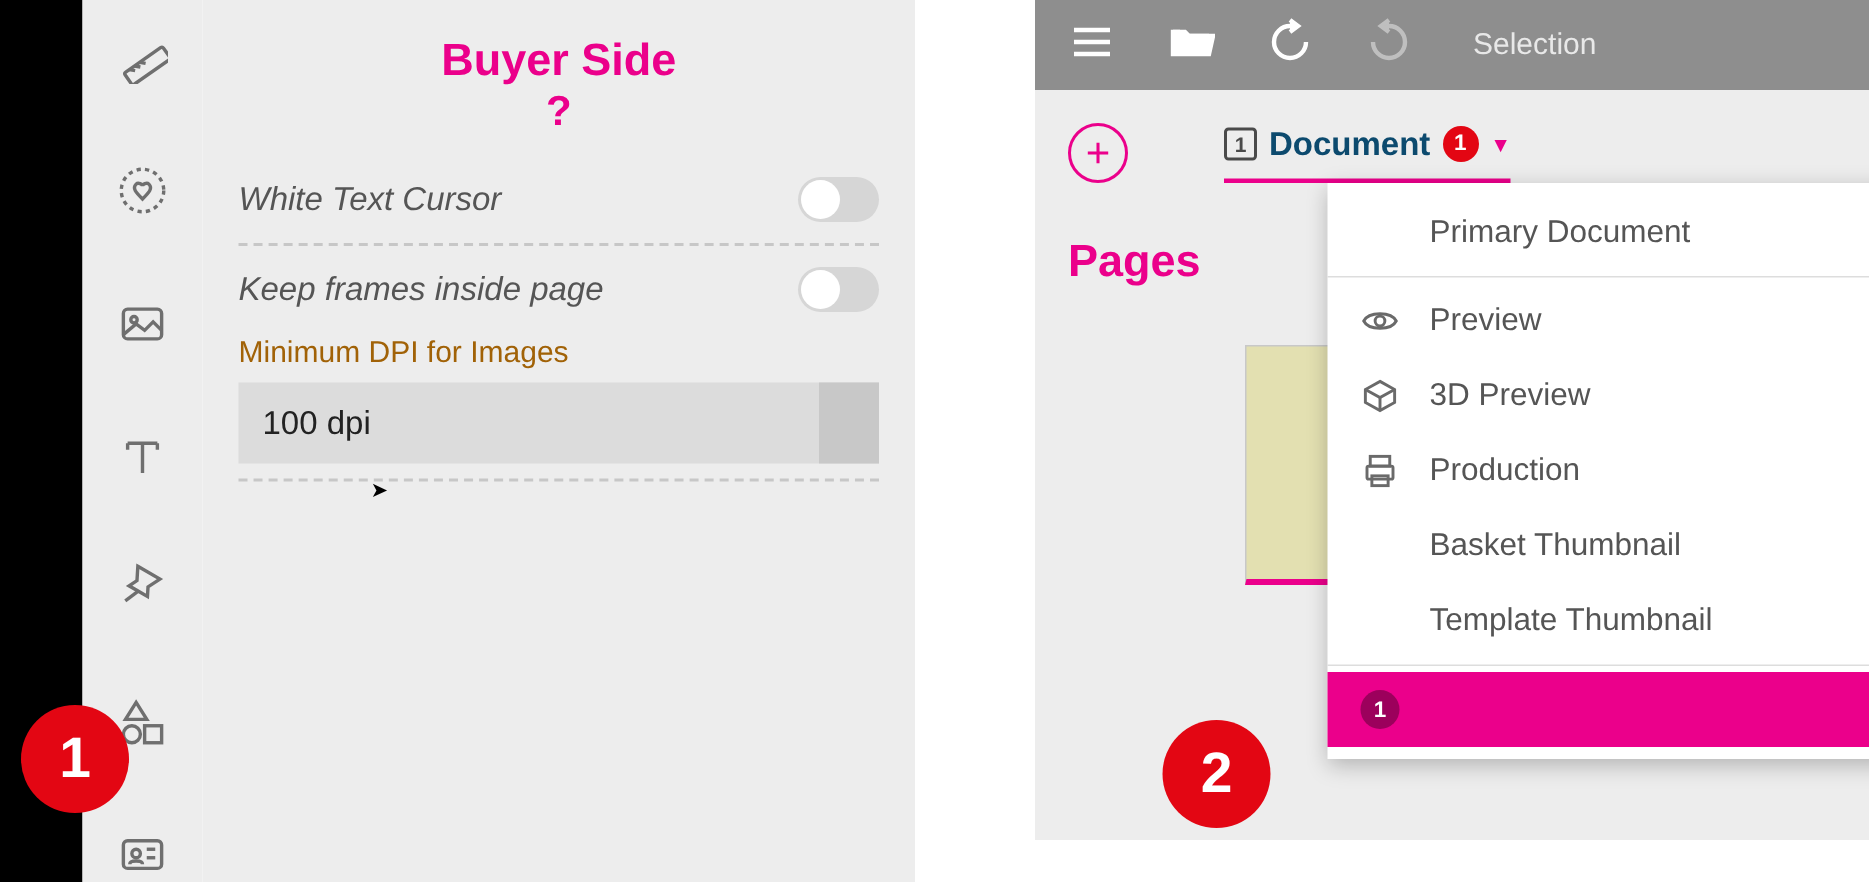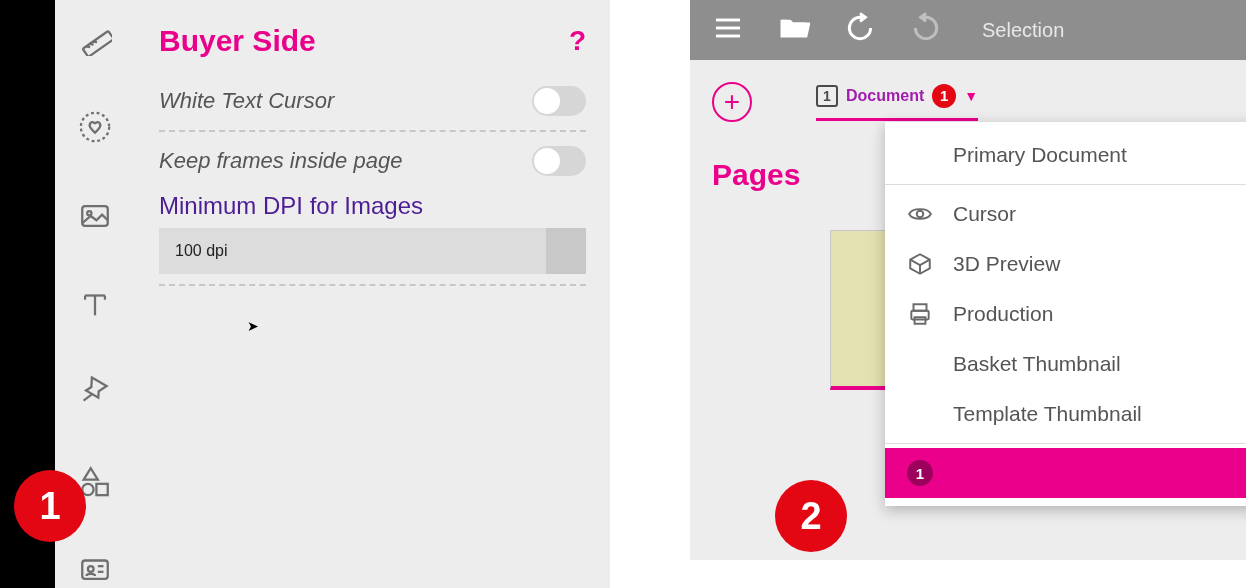--- a/index.html
+++ b/index.html
@@ -6,58 +6,58 @@
   body { background: #fff; width: 1246px; height: 588px; position: relative; overflow: hidden; }
 
   
   .left-group { position: absolute; left: 0; top: 0; width: 610px; height: 588px; display: flex; }
   .black-strip { width: 55px; height: 588px; background: #000; }
   .tool-rail { width: 80px; height: 588px; background: #ededed; display: flex; flex-direction: column; align-items: center; padding-top: 20px; gap: 50px; }
   .tool-rail .tool-icon { width: 40px; height: 40px; display: flex; align-items: center; justify-content: center; color: #6f6f6f; }
   .tool-rail svg { width: 34px; height: 34px; stroke: #6f6f6f; fill: none; stroke-width: 1.6; }
 
   .settings-panel { flex: 1; background: #ededed; padding: 18px 14px 18px 4px; position: relative; }
-  .panel-header { display: flex; justify-content: space-between; align-items: center; padding: 6px 10px 14px 20px; }
+  .panel-header { display: flex; justify-content: space-between; align-items: center; padding: 6px 10px 14px 20px; flex-direction: column; }
   .panel-title { color: #eb008b; font-size: 30px; font-weight: 600; }
   .help-icon { color: #eb008b; font-size: 28px; font-weight: 700; }
 
   .row { display: flex; justify-content: space-between; align-items: center; padding: 14px 10px 14px 20px; font-style: italic; }
   .row-label { color: #555; font-size: 22px; }
   .dash-sep { border: none; border-top: 2px dashed #c7c7c7; margin: 0 10px 0 20px; }
 
   .toggle { width: 54px; height: 30px; border-radius: 15px; position: relative; }
   .toggle.off { background: #d6d6d6; }
   .toggle.on { background: #eb008b; }
   .toggle .knob { width: 26px; height: 26px; border-radius: 50%; background: #fff; position: absolute; top: 2px; }
   .toggle.off .knob { left: 2px; }
   .toggle.on .knob { right: 2px; }
 
-  .field-label { color: #4c1d95; font-size: 24px; padding: 2px 10px 8px 20px; }
+  .field-label { color: #a16207; font-size: 20px; padding: 2px 10px 8px 20px; }
   .text-input-wrap { padding: 0 10px 10px 20px; }
-  .text-input { width: 100%; background: #dcdcdc; border: none; border-right: 40px solid #c8c8c8; padding: 14px 16px; font-size: 16px; color: #222; }
+  .text-input { width: 100%; background: #dcdcdc; border: none; border-right: 40px solid #c8c8c8; padding: 14px 16px; font-size: 22px; color: #222; }
   .textarea-input { width: 100%; background: #dcdcdc; border: none; padding: 14px 16px; font-size: 22px; color: #222; min-height: 80px; resize: none; }
 
   .highlight-box { border: 4px solid #e30613; border-radius: 6px; padding-bottom: 8px; margin: 4px 2px 0 2px; }
   .highlight-box .row-label.pink { color: #eb008b; }
 
   .badge-red { position: absolute; width: 72px; height: 72px; border-radius: 50%; background: #e30613; color: #fff; font-size: 38px; font-weight: 600; display: flex; align-items: center; justify-content: center; z-index: 10; }
   .badge-1 { left: 14px; top: 470px; }
 
   
   .right-group { position: absolute; left: 690px; top: 0; width: 556px; height: 560px; background: #ededed; overflow: hidden; }
   .topbar { height: 60px; background: #8e8e8e; display: flex; align-items: center; gap: 34px; padding: 0 22px; color: #fff; }
   .topbar svg { width: 32px; height: 32px; stroke: #fff; fill: none; stroke-width: 2.2; }
   .topbar .disabled svg { stroke: #bfbfbf; }
   .topbar-text { color: #e8e8e8; font-size: 20px; margin-left: 6px; text-align: center; }
 
   .doc-row { display: flex; align-items: center; gap: 24px; padding: 22px 22px 10px 22px; position: relative; }
   .add-circle { width: 40px; height: 40px; border: 2.5px solid #eb008b; border-radius: 50%; display: flex; align-items: center; justify-content: center; color: #eb008b; font-size: 28px; font-weight: 300; margin-right: 40px;}
   .doc-tab { display: flex; align-items: center; gap: 8px; border-bottom: 3px solid #eb008b; padding-bottom: 10px; }
   .doc-badge-sq { width: 22px; height: 22px; border: 2px solid #4a4a4a; border-radius: 3px; color: #4a4a4a; font-size: 14px; font-weight: 700; display: flex; align-items: center; justify-content: center; }
-  .doc-title { color: #a21caf; font-size: 16px; font-weight: 700; }
+  .doc-title { color: #0c4a6e; font-size: 22px; font-weight: 700; }
   .mini-badge { width: 24px; height: 24px; border-radius: 50%; background: #e30613; color: #fff; font-size: 15px; font-weight: 700; display: flex; align-items: center; justify-content: center; }
   .caret { color: #eb008b; font-size: 14px; }
 
   .pages-header { color: #eb008b; font-size: 30px; font-weight: 600; padding: 26px 0 4px 22px; }
   .page-thumb { width: 140px; height: 160px; background: #e3e0b1; border: 1px solid #c8c8c8; border-bottom: 4px solid #eb008b; margin: 34px 0 0 140px; }
 
   .dropdown { position: absolute; left: 195px; top: 122px; width: 380px; background: #fff; box-shadow: 0 4px 14px rgba(0,0,0,0.25); padding: 8px 0; z-index: 5; }
   .dd-item { display: flex; align-items: center; gap: 20px; padding: 12px 22px; color: #555; font-size: 21px; }
   .dd-item svg { width: 26px; height: 26px; stroke: #6a6a6a; fill: none; stroke-width: 1.8; }
   .dd-item .spacer-icon { width: 26px; height: 26px; }
@@ -209,21 +209,21 @@
     <div class="dd-item">
       <div class="spacer-icon"></div>
       <span>Primary Document</span>
     </div>
     <hr class="dd-sep">
     <div class="dd-item">
       <svg viewBox="0 0 24 24">
           <path d="M2 12 C5 6 19 6 22 12 C19 18 5 18 2 12 Z"></path>
           <circle cx="12" cy="12" r="3"></circle>
         </svg>
-      <span>Cursor</span>
+      <span>Preview</span>
     </div>
     <div class="dd-item">
       <svg viewBox="0 0 24 24">
           <path d="M12 3 L21 8 L21 16 L12 21 L3 16 L3 8 Z"></path>
           <path d="M3 8 L12 13 L21 8"></path>
           <line x1="12" y1="13" x2="12" y2="21"></line>
         </svg>
       <span>3D Preview</span>
     </div>
     <div class="dd-item">

